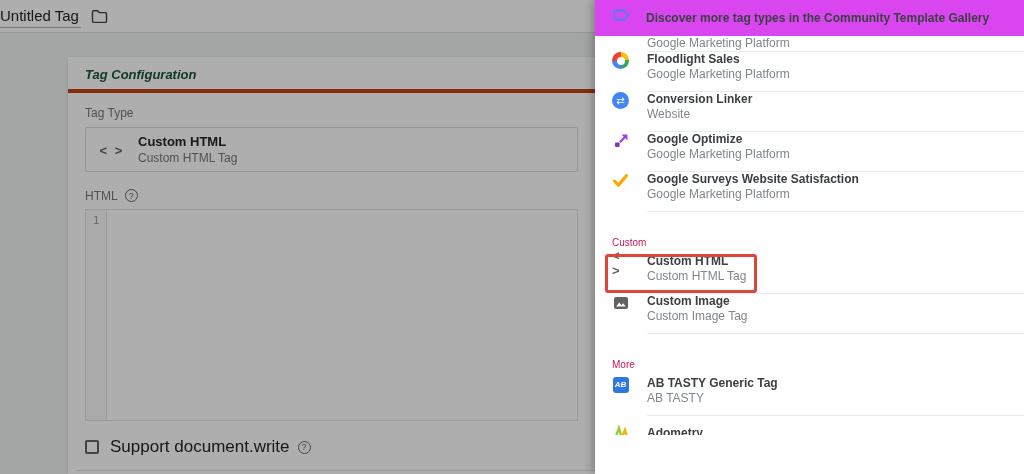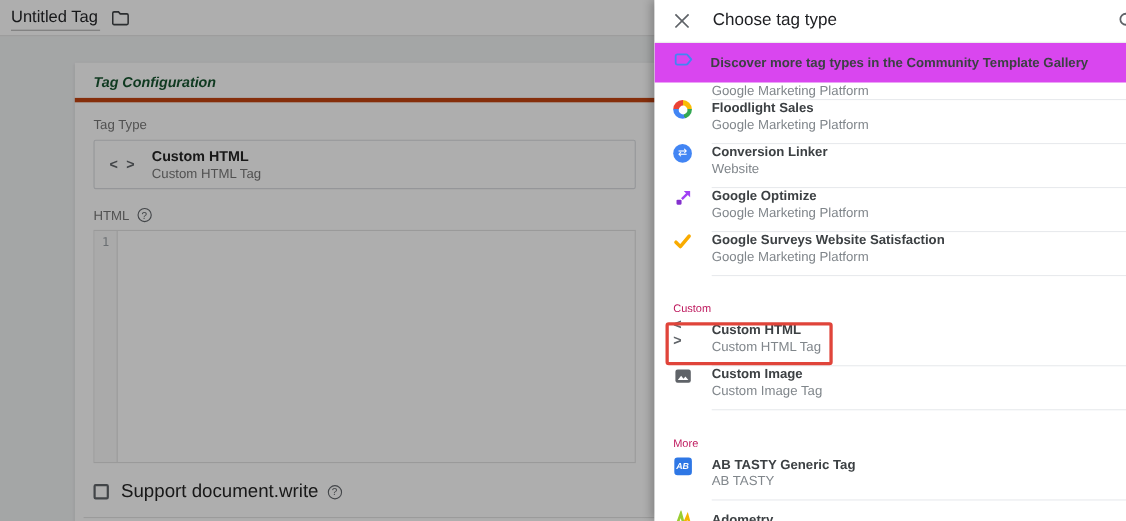--- a/index.html
+++ b/index.html
@@ -3,21 +3,21 @@
 <meta charset="utf-8">
 <style>
   * { margin:0; padding:0; box-sizing:border-box; }
   html,body { width:1024px; height:474px; overflow:hidden; background:#fff;
     font-family:"Liberation Sans", sans-serif; }
   .stage { position:relative; width:1024px; height:474px; overflow:hidden; }
 
   
   .left-app { position:absolute; left:0; top:0; width:595px; height:474px; background:#f1f3f4; }
   .topbar { height:33px; background:#ffffff; border-bottom:1px solid #e0e0e0;
-    display:flex; align-items:center; padding-left:10px; }
+    display:flex; align-items:center; padding-left:0; }
   .title-field { font-size:15px; color:#202124; border-bottom:1px solid #b0b0b0; padding:2px 2px 3px 0; }
   .folder-btn { margin-left:10px; display:inline-flex; }
   .card { position:absolute; left:68px; top:57px; width:calc(100% - 68px); bottom:0;
     background:#ffffff; box-shadow:0 1px 3px rgba(0,0,0,0.15); }
   .card-header { height:36px; line-height:36px; padding:0 17px; font-size:13px; font-weight:bold;
     color:#14532d; border-bottom:4px solid #c2410c;font-style:italic; }
   .card-body { padding:0 17px; }
   .field-label { margin-top:13px; font-size:12px; color:#757575; }
   .selector { margin-top:7px; height:45px; border:1px solid #dadce0; border-radius:2px;
     display:flex; align-items:center; background:#fff; }
@@ -125,34 +125,20 @@
         </div>
 
         <div class="card-divider"></div>
       </div>
     </div>
   </div>
   <div class="dim-overlay"></div>
 
   <div class="sheet">
 
-    <div class="sheet-header">
-      <span class="close-btn">
-        <svg width="14" height="14" viewBox="0 0 14 14">
-          <path d="M1 1 L13 13 M13 1 L1 13" stroke="#5f6368" stroke-width="1.6"></path>
-        </svg>
-      </span>
-      <span class="sheet-title">Choose tag type</span>
-      <span class="search-btn">
-        <svg width="18" height="18" viewBox="0 0 18 18">
-          <circle cx="7.5" cy="7.5" r="5" fill="none" stroke="#5f6368" stroke-width="1.6"></circle>
-          <path d="M11.3 11.3 L16 16" stroke="#5f6368" stroke-width="1.6"></path>
-        </svg>
-      </span>
-    </div>
 
     <div class="banner">
       <span>
         <svg width="18" height="14" viewBox="0 0 18 14">
           <path d="M2.8 1.4 h8 c.55 0 1.05.25 1.35.65 l3.3 4 -3.3 4 c-.3.4-.8.65-1.35.65 h-8 c-.9 0 -1.6-.7-1.6-1.6 v-6.1 c0-.9.7-1.6 1.6-1.6 z" fill="none" stroke="#4285f4" stroke-width="1.7" stroke-linejoin="round"></path>
         </svg>
       </span>
       <span class="banner-text">Discover more tag types in the Community Template Gallery</span>
     </div>
 

